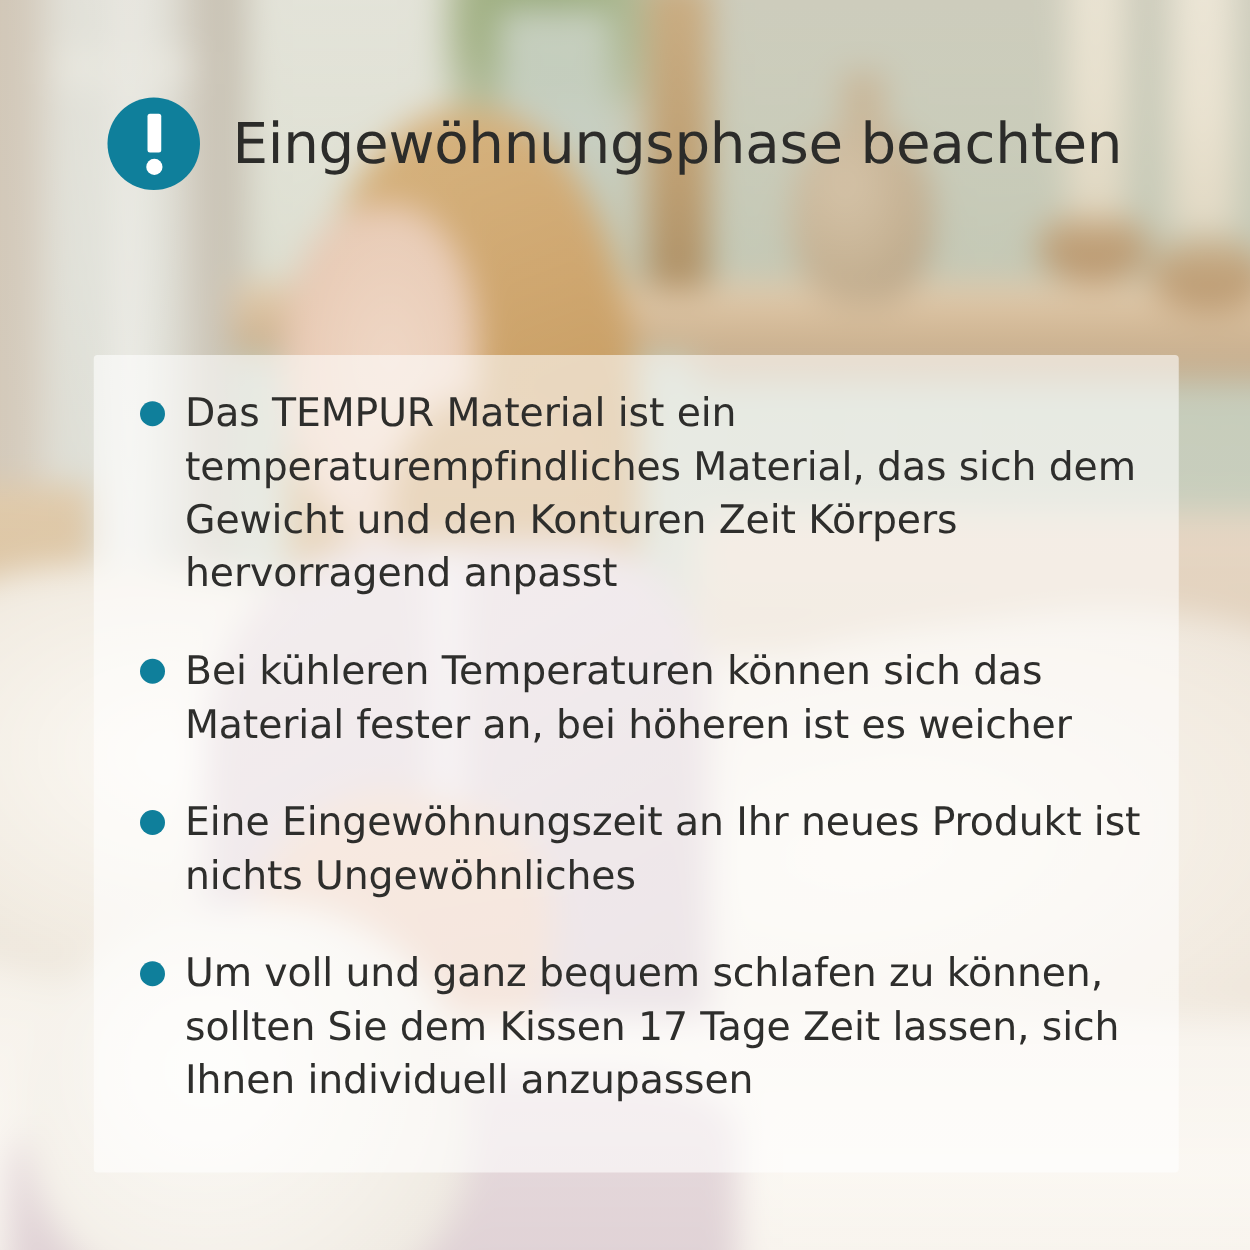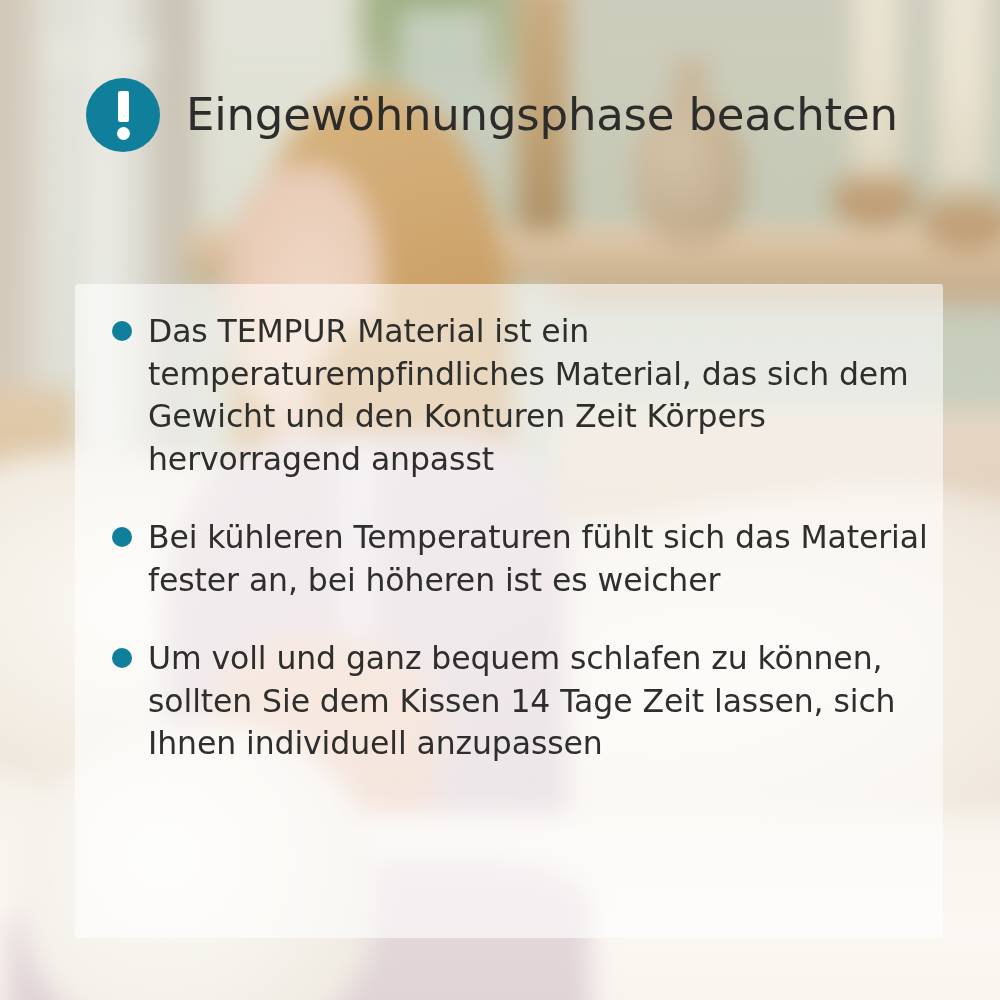--- a/index.html
+++ b/index.html
@@ -307,24 +307,28 @@
 
   <div class="bullet-list">
 
     <div class="bullet-row">
       <span class="bullet-dot"></span>
       <span class="bullet-text">Das TEMPUR Material ist ein temperaturempfindliches Material, das sich dem Gewicht und den Konturen Zeit Körpers hervorragend anpasst</span>
     </div>
 
     <div class="bullet-row">
       <span class="bullet-dot"></span>
-      <span class="bullet-text">Bei kühleren Temperaturen fühlt sich das Material fester an, bei höheren ist es weicher</span>
-    </div>
-
+      <span class="bullet-text">Bei kühleren Temperaturen können sich das Material fester an, bei höheren ist es weicher</span>
+    </div>
 
     <div class="bullet-row">
       <span class="bullet-dot"></span>
-      <span class="bullet-text">Um voll und ganz bequem schlafen zu können, sollten Sie dem Kissen 14 Tage Zeit lassen, sich Ihnen individuell anzupassen</span>
+      <span class="bullet-text">Eine Eingewöhnungszeit an Ihr neues Produkt ist nichts Ungewöhnliches</span>
+    </div>
+
+    <div class="bullet-row">
+      <span class="bullet-dot"></span>
+      <span class="bullet-text">Um voll und ganz bequem schlafen zu können, sollten Sie dem Kissen 17 Tage Zeit lassen, sich Ihnen individuell anzupassen</span>
     </div>
 
   </div>
 
 </div>
 
 </body></html>

